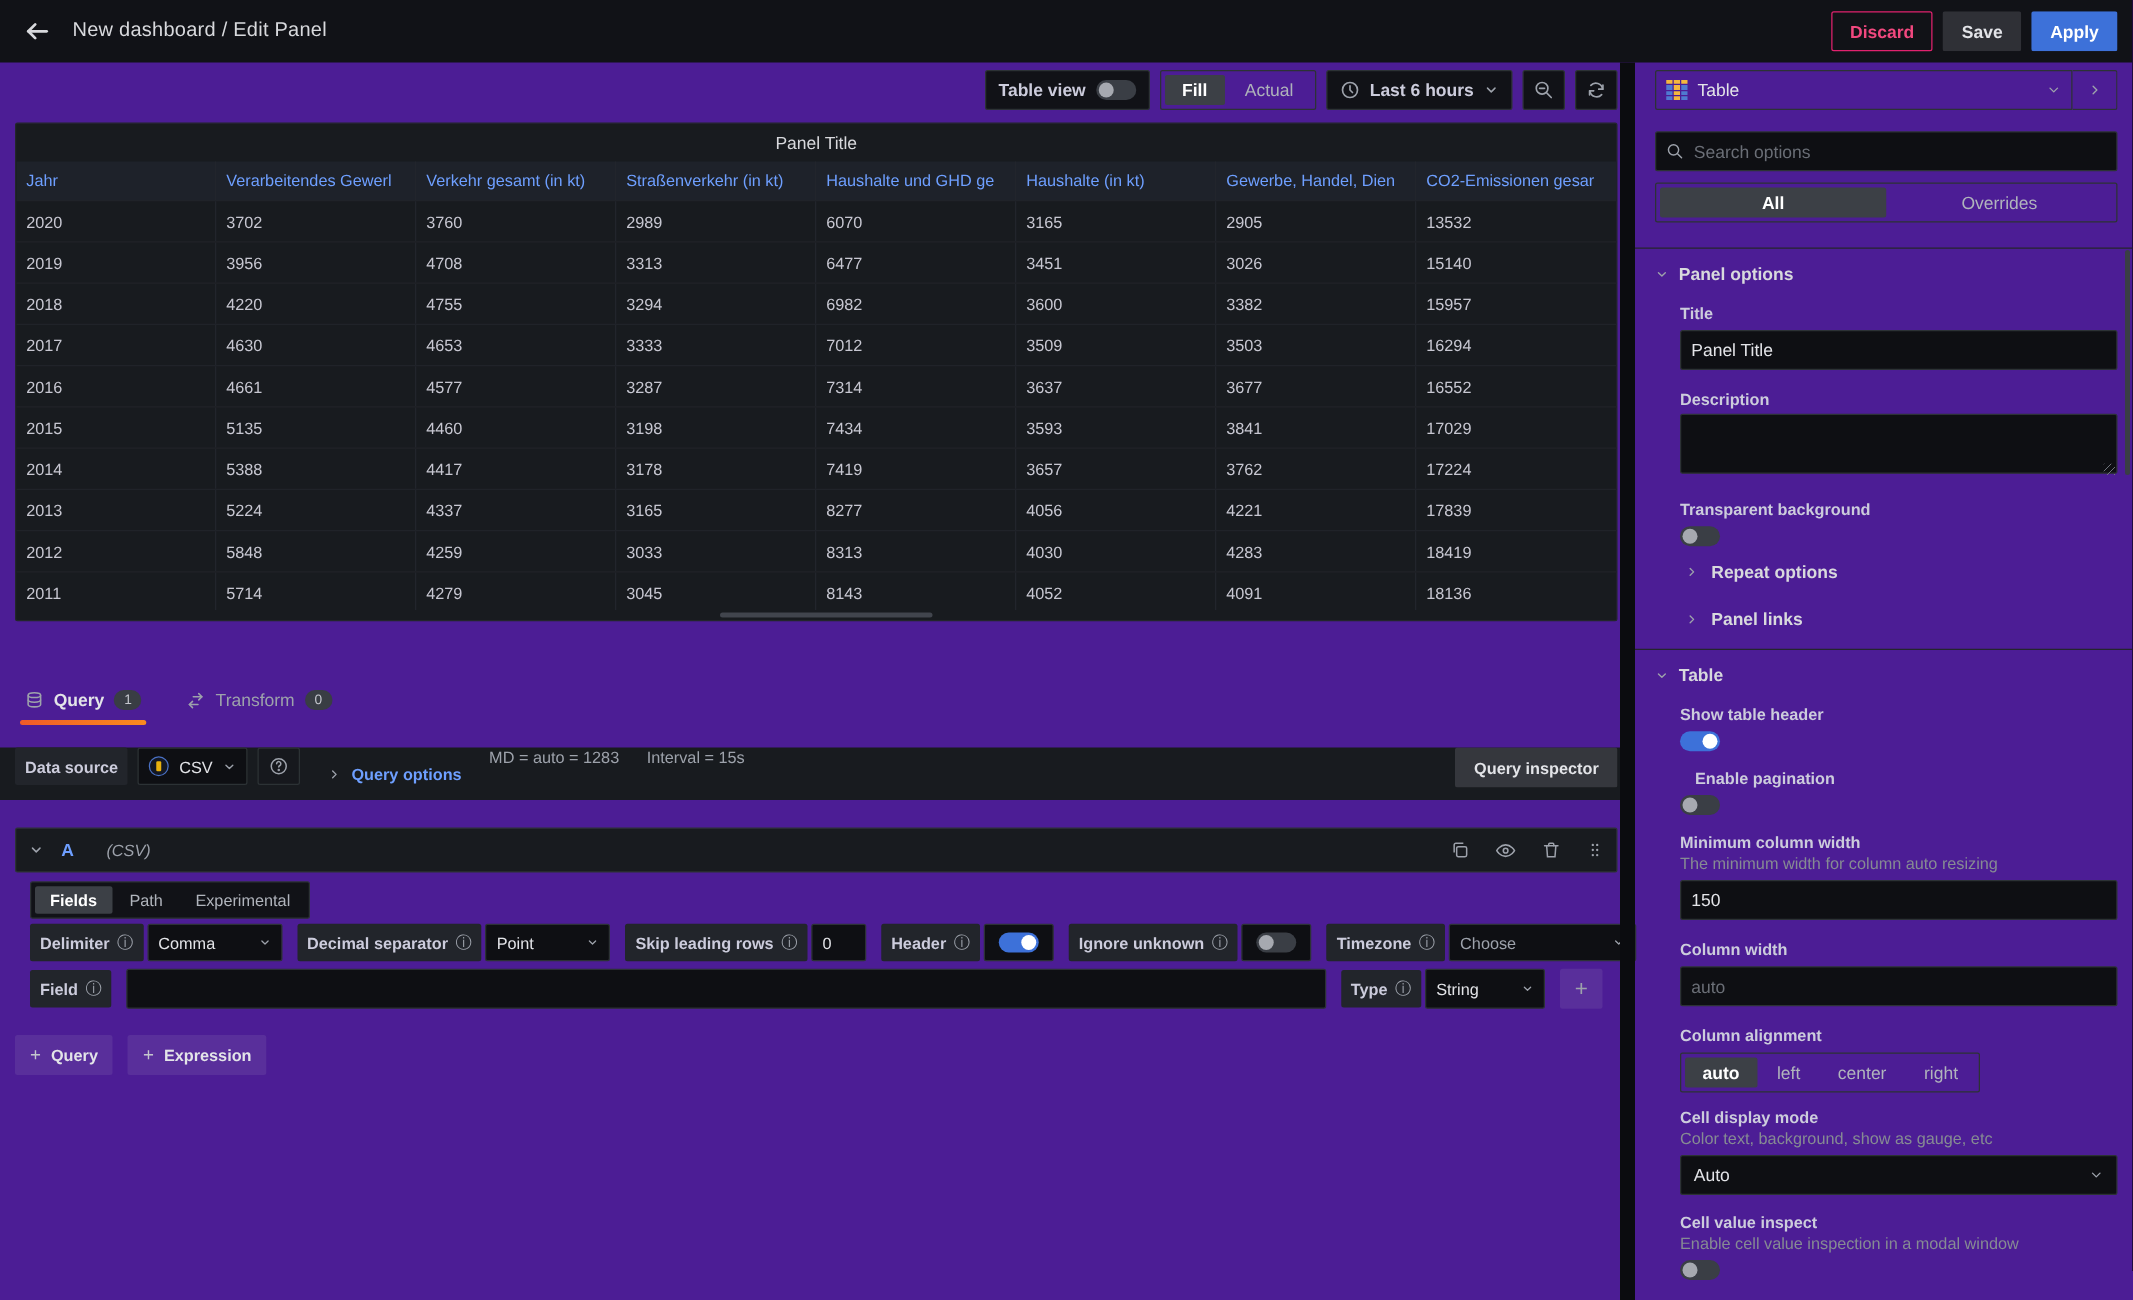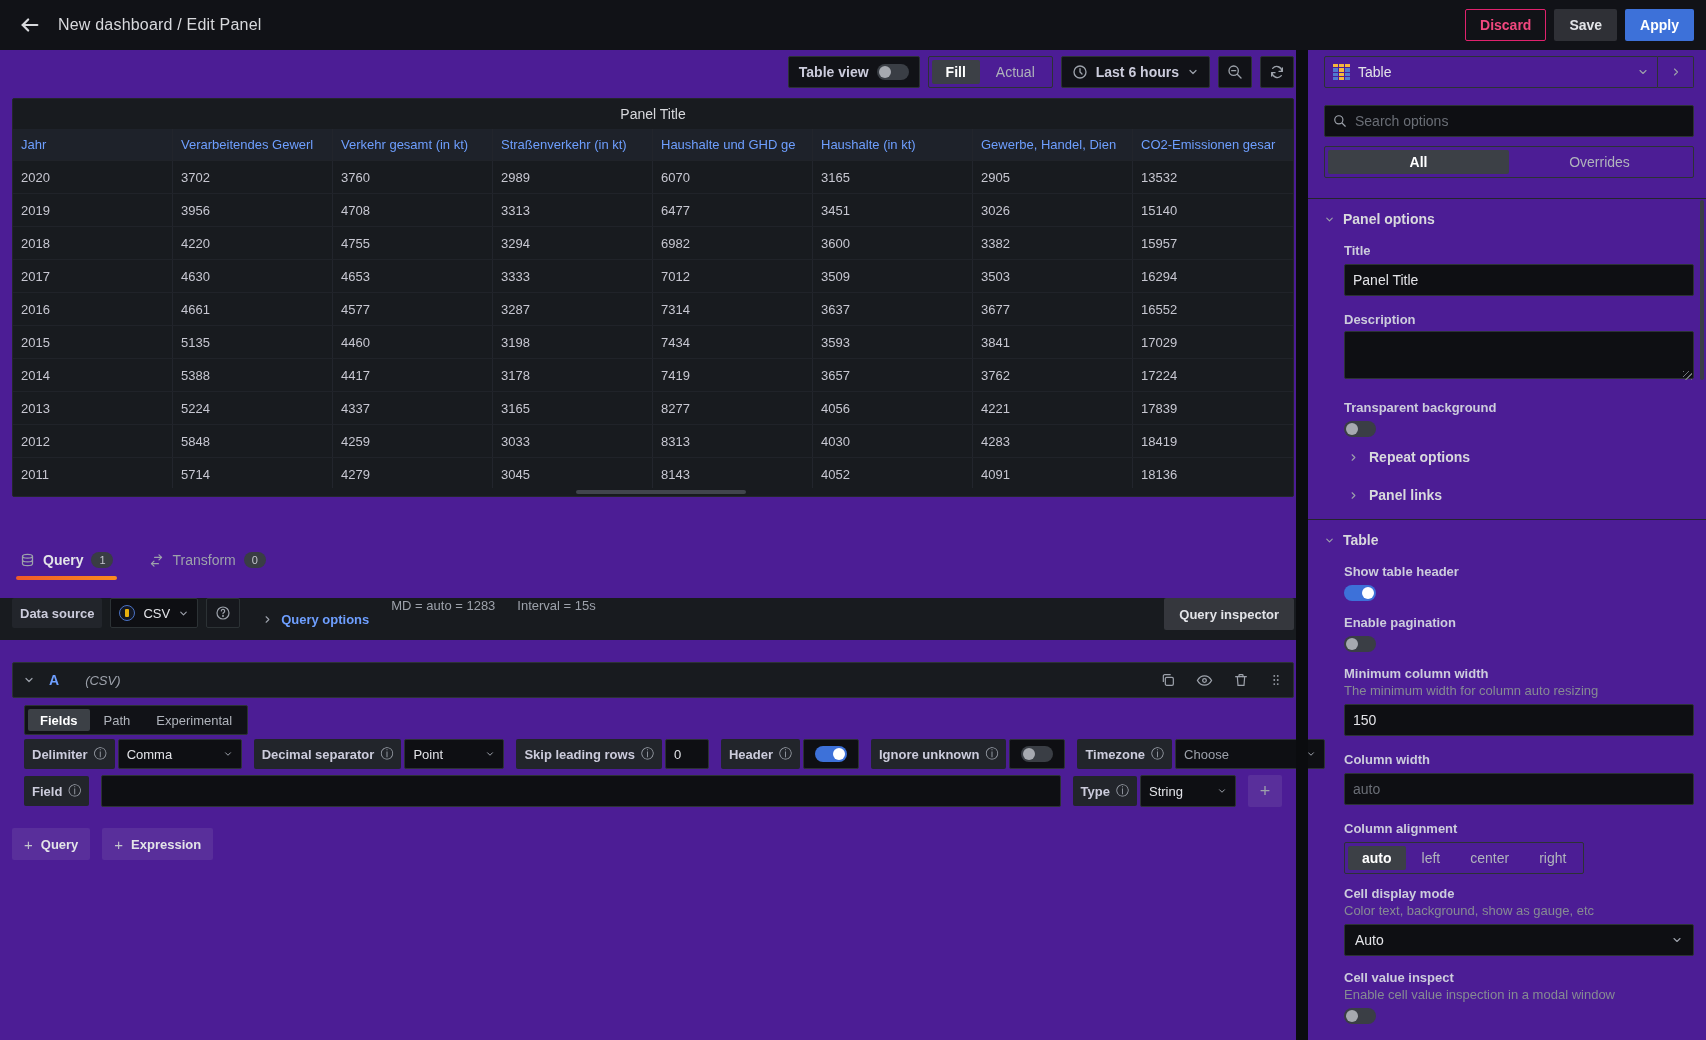--- a/index.html
+++ b/index.html
@@ -430,21 +430,21 @@
         <span class="rb-opt">Path</span>
         <span class="rb-opt">Experimental</span>
       </div>
 
       <div class="opt-row">
         <span class="pair">
           <span class="chip">
               <span>Delimiter</span>
               <span class="icon info">ⓘ</span>
             </span>
-          <span class="select" style="width:124px;justify-content:space-between;">
+          <span class="select" style="width:108px;justify-content:space-between;">
             <span>Comma</span>
             <span class="icon caret">
                 <svg width="10" height="10" viewBox="0 0 24 24" fill="none" stroke="currentColor" stroke-width="2.4" stroke-linecap="round" stroke-linejoin="round">
                   <path d="M6 9l6 6 6-6"></path>
                 </svg>
               </span>
           </span>
         </span>
         <span class="pair">
           <span class="chip">
@@ -637,21 +637,21 @@
             <path d="M6 9l6 6 6-6"></path>
           </svg>
       </span>
       <span class="ttl">Table</span>
     </div>
 
     <div class="sb-field">
       <div class="f-label">Show table header</div>
       <div class="switch on sb-toggle"></div>
 
-      <div class="f-label" style="margin-top:14px;">Enable pagination</div>
+      <div class="f-label" style="margin-top:14px;margin-left:12px;">Enable pagination</div>
       <div class="switch sb-toggle"></div>
 
       <div class="f-label" style="margin-top:14px;">Minimum column width</div>
       <div class="f-desc">The minimum width for column auto resizing</div>
       <input class="sb-input" value="150" style="">
 
       <div class="f-label">Column width</div>
       <input class="sb-input" placeholder="auto" style="">
 
       <div class="f-label">Column alignment</div>

